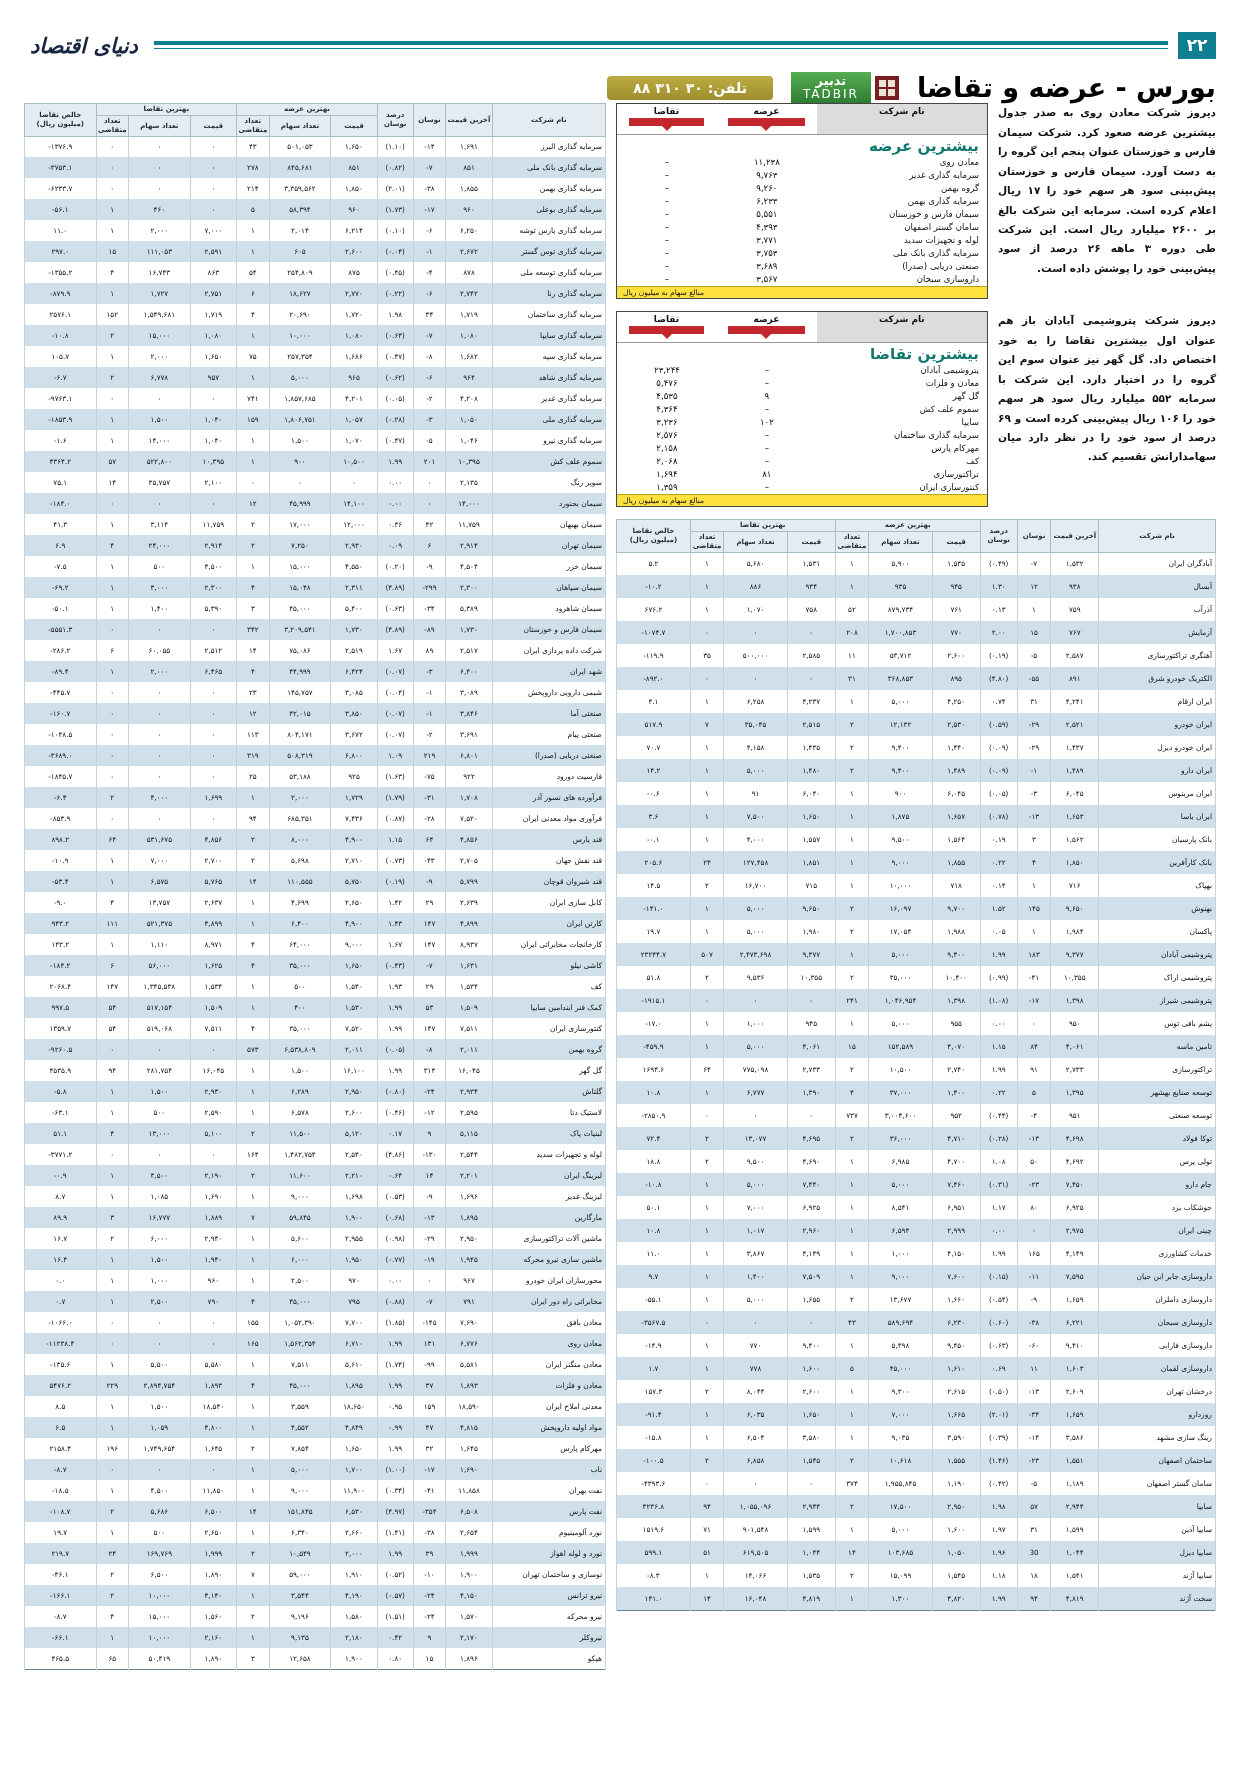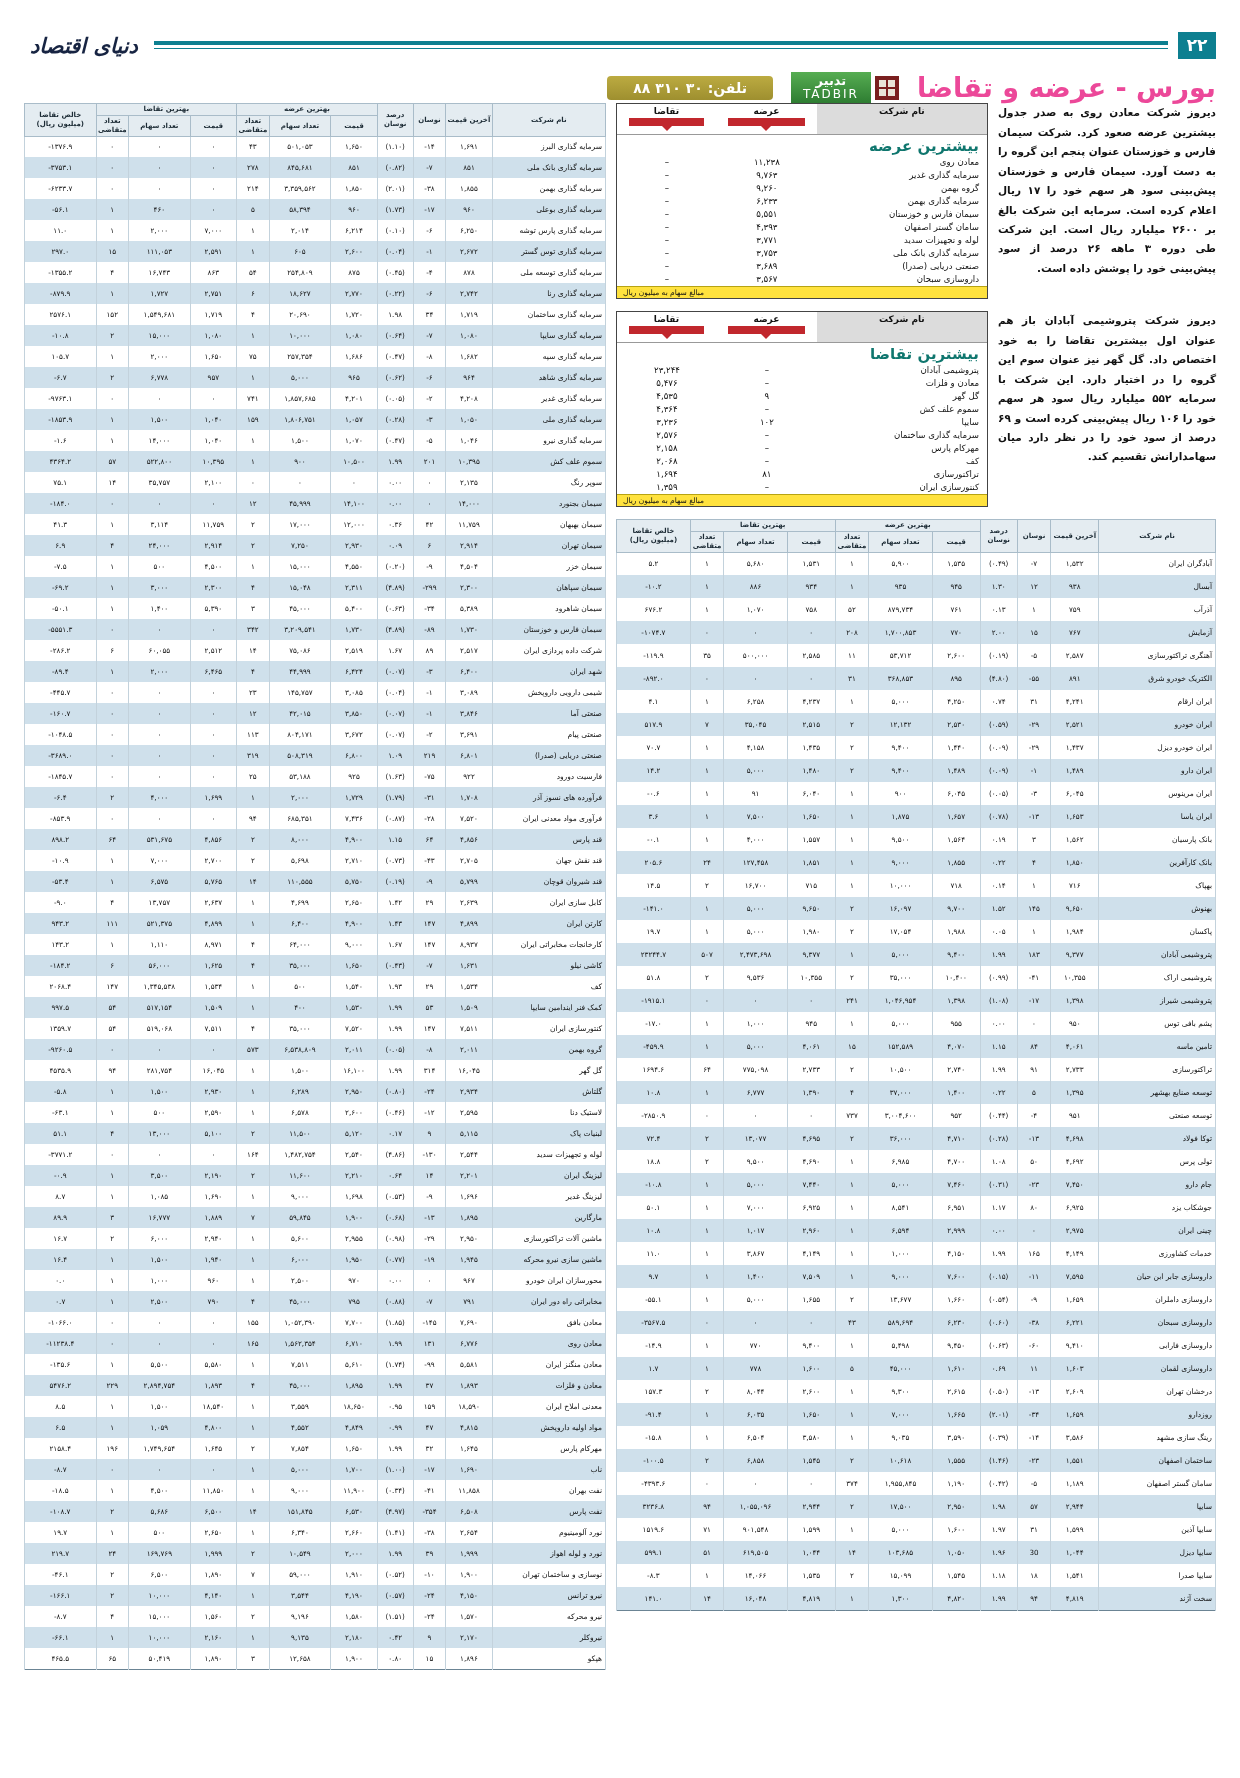--- a/index.html
+++ b/index.html
@@ -7,21 +7,21 @@
   body{font-family:"DejaVu Sans",sans-serif;direction:rtl;color:#111}
   .page{position:relative;width:1240px;height:1778px;margin:0 auto;background:#fff;padding:26px 24px 14px;overflow:hidden}
   
   .topbar{display:flex;align-items:center;gap:10px;height:38px}
   .pagenum{background:#0d7f90;color:#fff;font-weight:bold;font-size:17px;min-width:38px;height:27px;
            display:flex;align-items:center;justify-content:center}
   .toprule{flex:1;height:8px;border-top:4px solid #0d7f90;border-bottom:1px solid #0d7f90}
   .masthead{font-family:"DejaVu Serif",serif;font-style:italic;font-weight:bold;font-size:21px;color:#172442;white-space:nowrap;padding:0 6px}
   
   .section-head{display:flex;align-items:center;gap:18px;margin-top:8px;position:relative}
-  .section-title{font-size:27px;font-weight:bold;color:#ec4899;white-space:nowrap;letter-spacing:-.5px}
+  .section-title{font-size:27px;font-weight:bold;color:#000000;white-space:nowrap;letter-spacing:-.5px}
   .tadbir{display:flex;align-items:center;gap:4px}
   .tgrid{width:24px;height:24px;background:#7a1f1f;display:grid;grid-template-columns:1fr 1fr;grid-template-rows:1fr 1fr;gap:2px;padding:4px}
   .tgrid span{background:#e9e4d8;display:block}
   .tname{background:linear-gradient(#56ad52,#2e7d32);color:#fff;padding:2px 12px;text-align:center;line-height:1.1}
   .tname .fa{font-weight:bold;font-size:13px;display:block}
   .tname .en{font-size:12px;letter-spacing:2px;display:block}
   .phone-box{background:linear-gradient(#bcab41,#9e8f2f);color:#fff;font-weight:bold;font-size:14px;
              padding:4px 26px;border-radius:4px;white-space:nowrap}
   .head-spacer{flex:1}
   .dateline{font-size:9.5px;color:#222;text-align:left;padding-left:160px;margin:4px 0 6px}
@@ -848,21 +848,21 @@
               <td class="num">۱.۹۶</td>
               <td class="num">۱,۰۵۰</td>
               <td class="num">۱۰۳,۶۸۵</td>
               <td class="num">۱۴</td>
               <td class="num">۱,۰۴۴</td>
               <td class="num">۶۱۹,۵۰۵</td>
               <td class="num">۵۱</td>
               <td class="num">۵۹۹.۱</td>
             </tr>
             <tr>
-              <td class="cname">سایپا صدرا</td>
+              <td class="cname">سایپا آژند</td>
               <td class="num">۱,۵۴۱</td>
               <td class="num">۱۸</td>
               <td class="num">۱.۱۸</td>
               <td class="num">۱,۵۴۵</td>
               <td class="num">۱۵,۰۹۹</td>
               <td class="num">۲</td>
               <td class="num">۱,۵۳۵</td>
               <td class="num">۱۴,۰۶۶</td>
               <td class="num">۱</td>
               <td class="num">-۸.۳</td>

